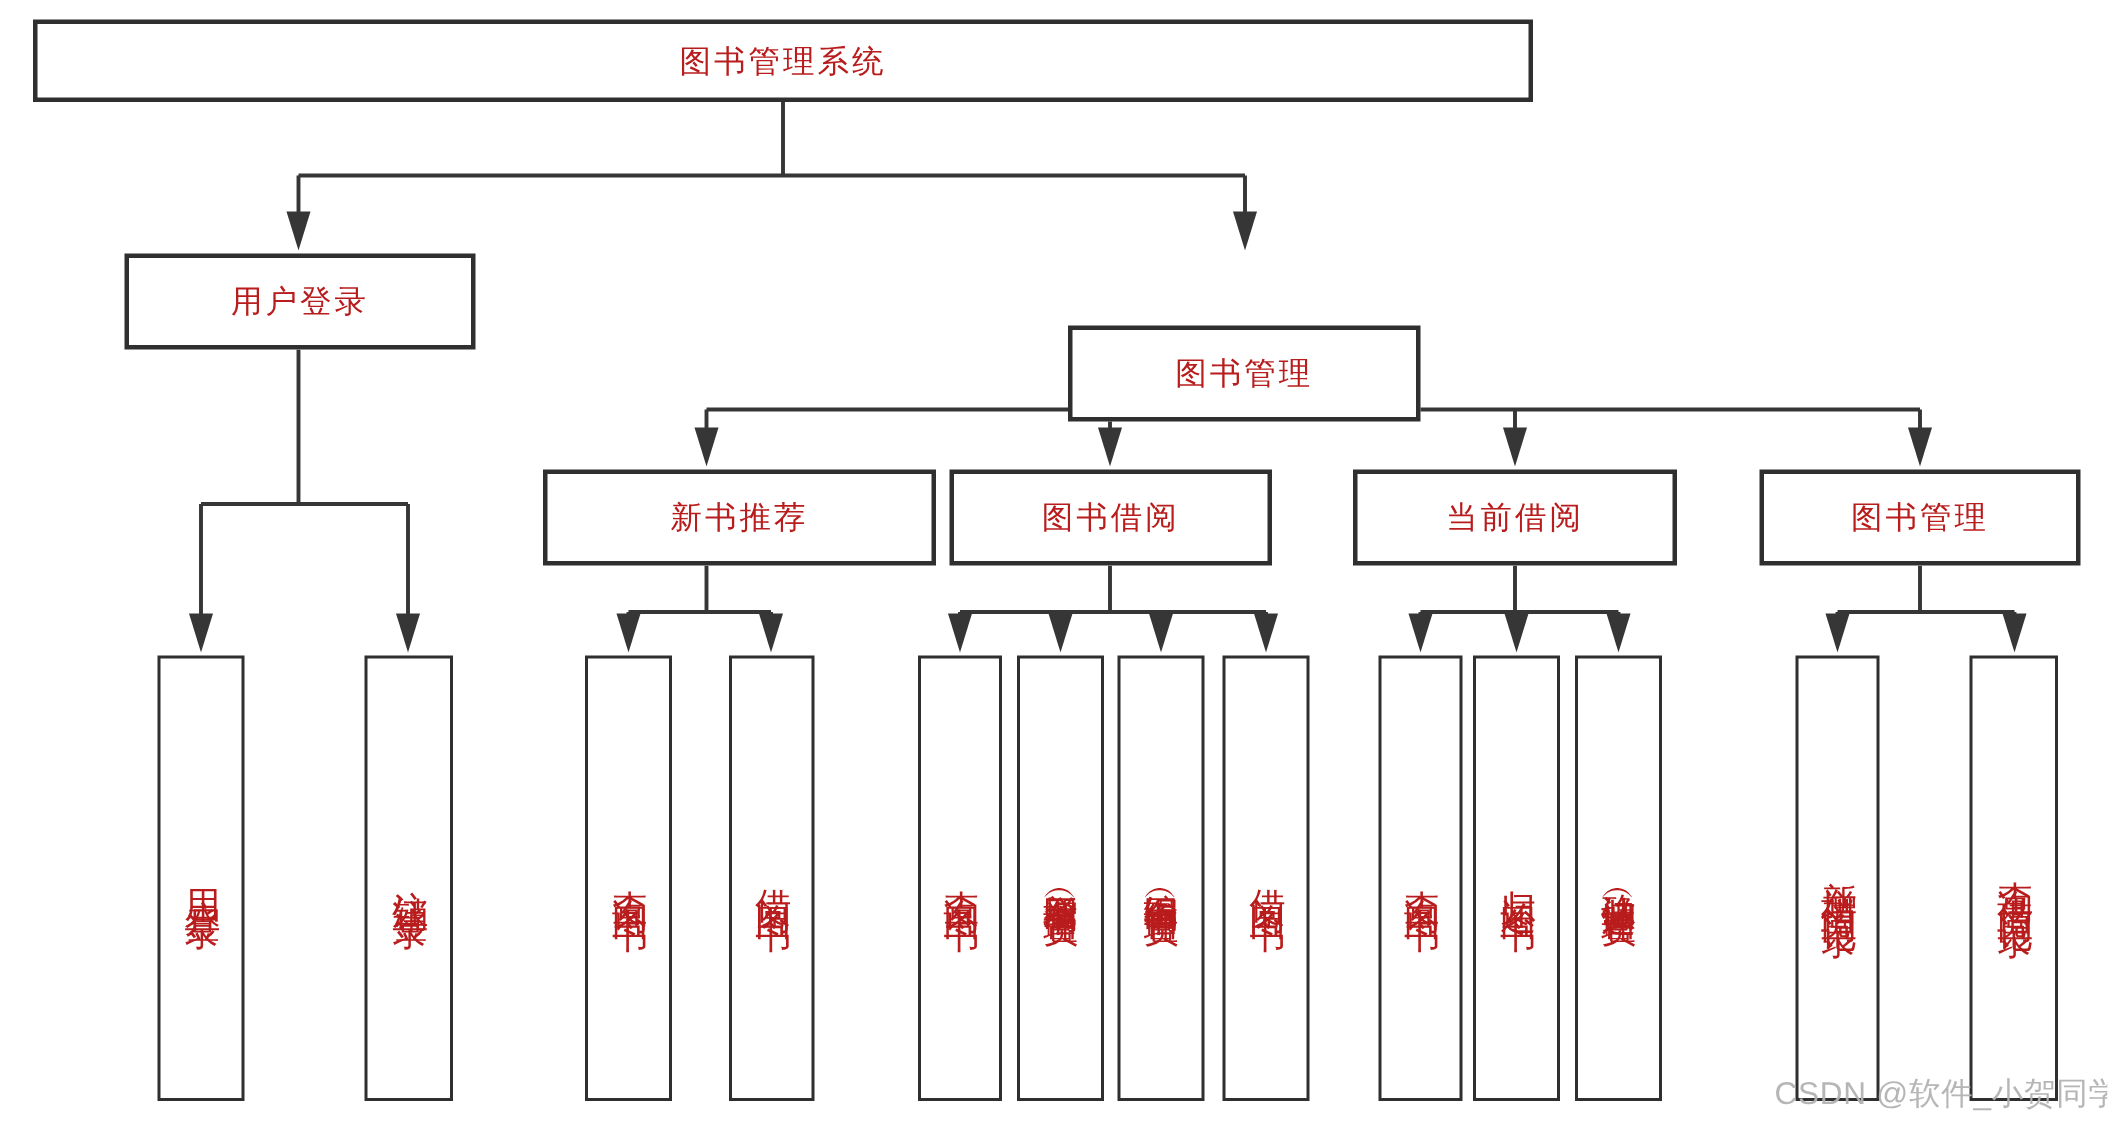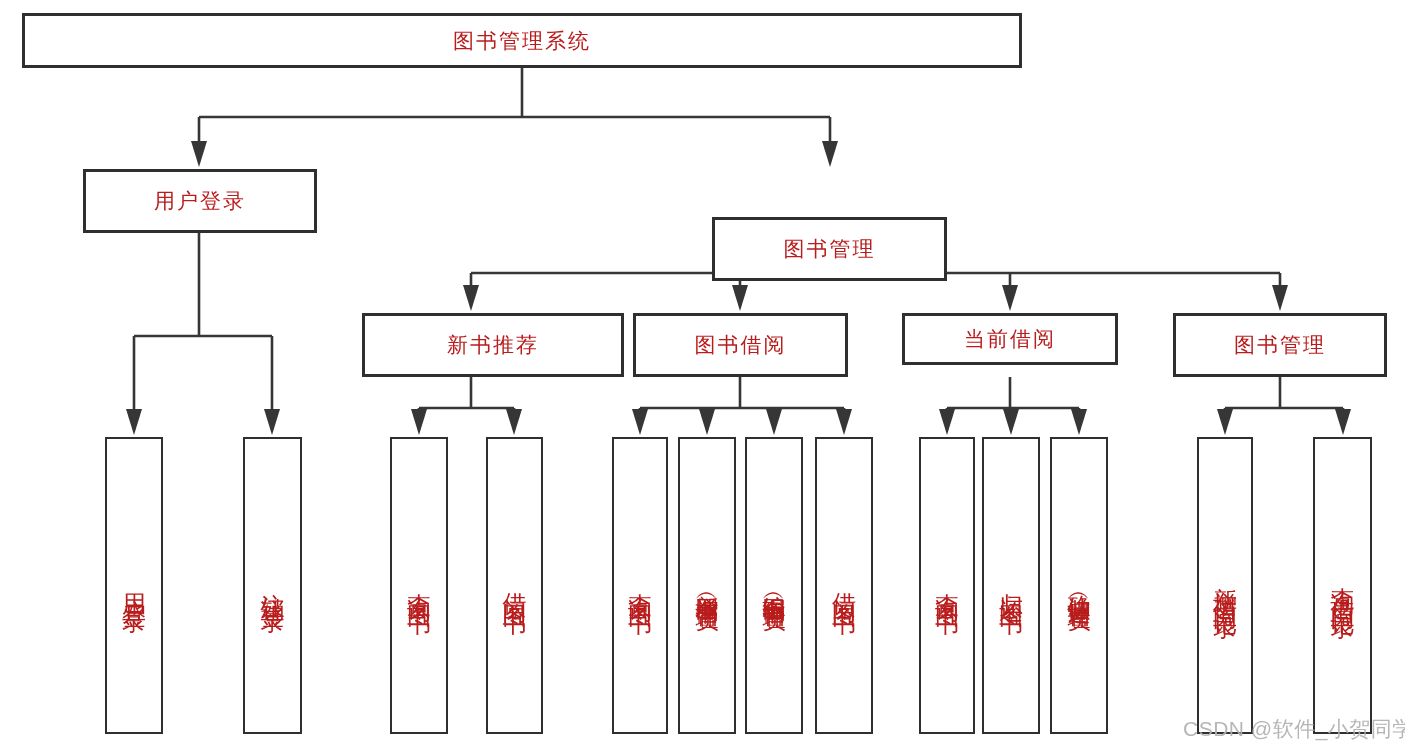--- a/index.html
+++ b/index.html
@@ -111,21 +111,21 @@
     </g>
   </svg>
 
   <div class="box h" style="left:22px; top:13px; width:1000px; height:55px;">图书管理系统</div>
 
   <div class="box h" style="left:83px; top:169px; width:234px; height:64px;">用户登录</div>
   <div class="box h" style="left:712px; top:169px; width:235px; height:64px;margin-top:48px;">图书管理</div>
 
   <div class="box h" style="left:362px; top:313px; width:262px; height:64px;">新书推荐</div>
   <div class="box h" style="left:633px; top:313px; width:215px; height:64px;">图书借阅</div>
-  <div class="box h" style="left:902px; top:313px; width:216px; height:52px;">当前借阅</div>
+  <div class="box h" style="left:902px; top:313px; width:216px; height:64px;">当前借阅</div>
   <div class="box h" style="left:1173px; top:313px; width:214px; height:64px;">图书管理</div>
 
   <div class="box v" style="left:105px; top:437px; width:58px; height:297px;">用户登录</div>
   <div class="box v" style="left:243px; top:437px; width:59px; height:297px;">注销登录</div>
 
   <div class="box v" style="left:390px; top:437px; width:58px; height:297px;">查询图书</div>
   <div class="box v" style="left:486px; top:437px; width:57px; height:297px;">借阅图书</div>
 
   <div class="box v" style="left:612px; top:437px; width:56px; height:297px;">查询图书</div>
   <div class="box v long" style="left:678px; top:437px; width:58px; height:297px;">新增图书（管理员）</div>

